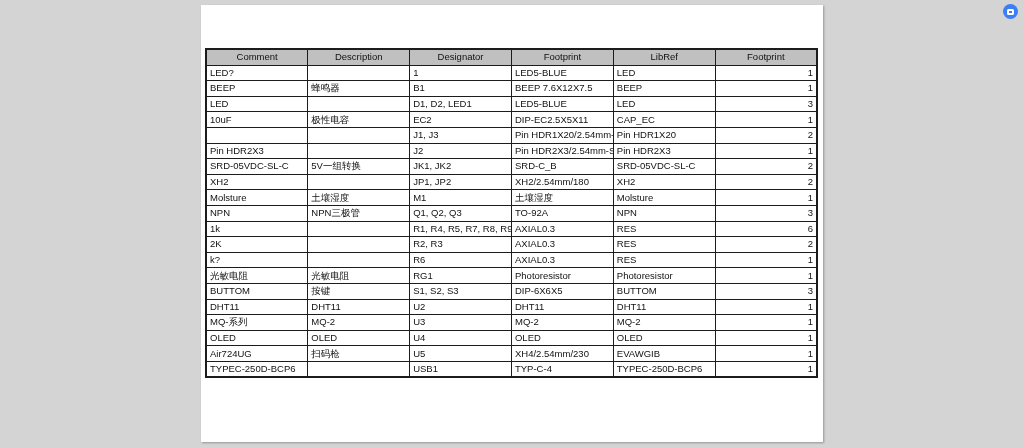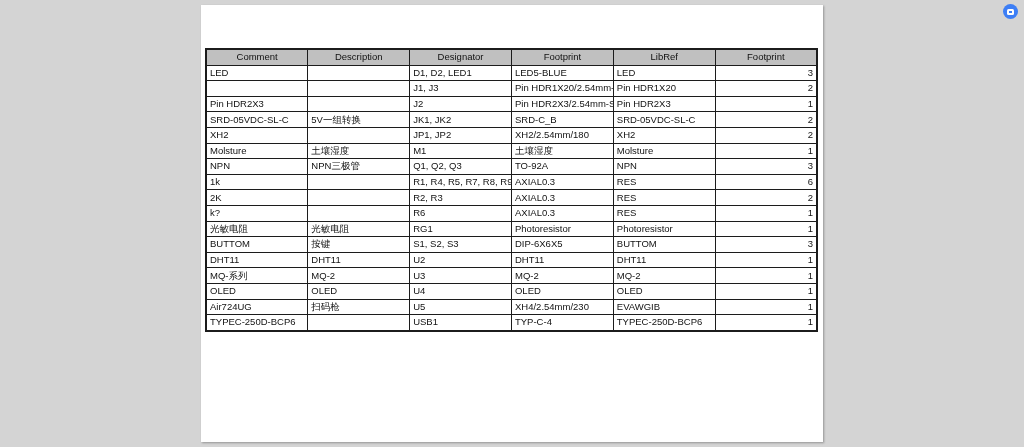--- a/index.html
+++ b/index.html
@@ -101,26 +101,50 @@
           <th>Comment</th>
           <th>Description</th>
           <th>Designator</th>
           <th>Footprint</th>
           <th>LibRef</th>
           <th>Footprint</th>
         </tr>
       </thead>
       <tbody>
           <tr>
+            <td>LED?</td>
+            <td></td>
+            <td>1</td>
+            <td>LED5-BLUE</td>
+            <td>LED</td>
+            <td class="qty">1</td>
+          </tr>
+          <tr>
+            <td>BEEP</td>
+            <td>蜂鸣器</td>
+            <td>B1</td>
+            <td>BEEP 7.6X12X7.5</td>
+            <td>BEEP</td>
+            <td class="qty">1</td>
+          </tr>
+          <tr>
             <td>LED</td>
             <td></td>
             <td>D1, D2, LED1</td>
             <td>LED5-BLUE</td>
             <td>LED</td>
             <td class="qty">3</td>
+          </tr>
+          <tr>
+            <td>10uF</td>
+            <td>极性电容</td>
+            <td>EC2</td>
+            <td>DIP-EC2.5X5X11</td>
+            <td>CAP_EC</td>
+            <td class="qty">1</td>
           </tr>
           <tr>
             <td></td>
             <td></td>
             <td>J1, J3</td>
             <td>Pin HDR1X20/2.54mm-S</td>
             <td>Pin HDR1X20</td>
             <td class="qty">2</td>
           </tr>
           <tr>

